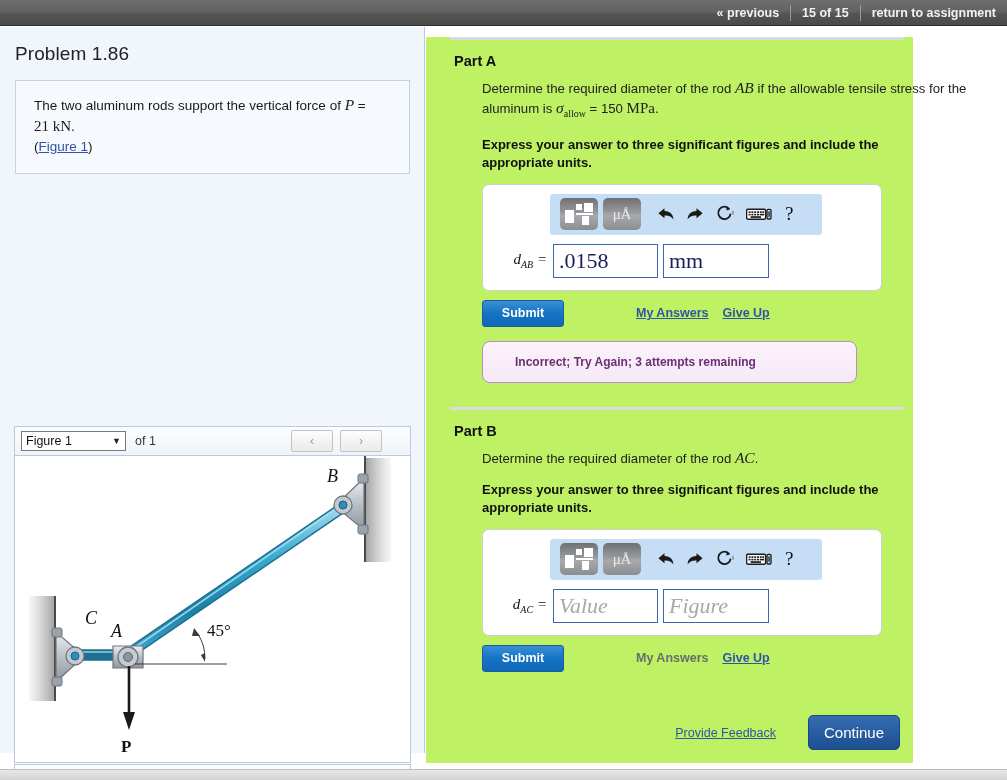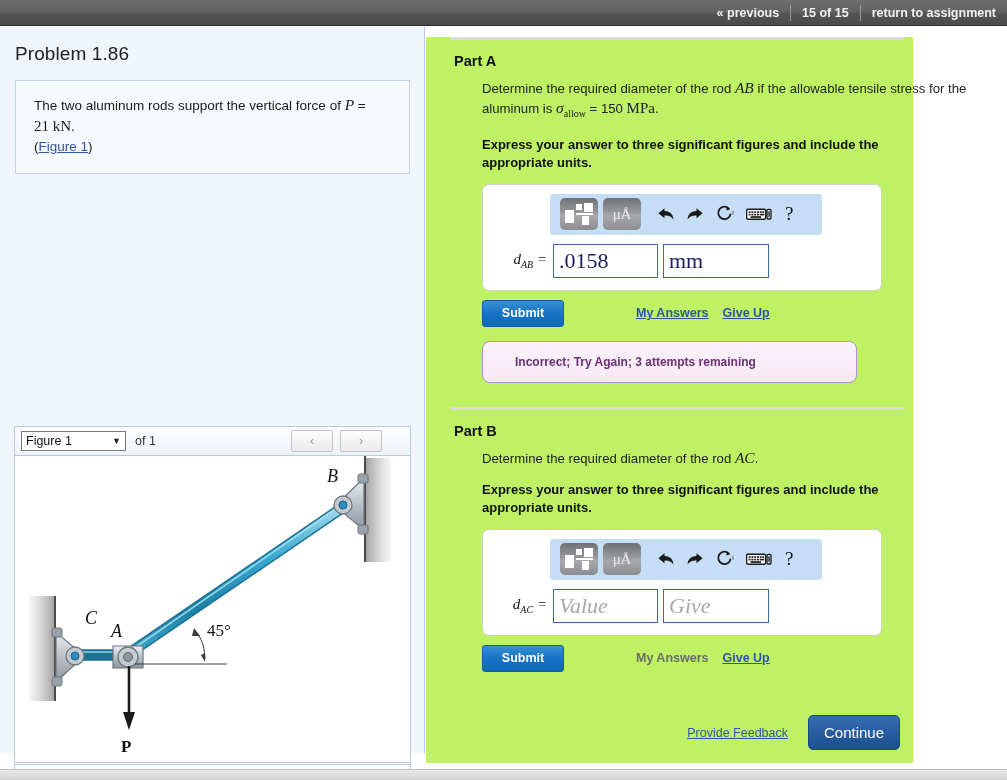--- a/index.html
+++ b/index.html
@@ -152,21 +152,21 @@
     border:1px solid #b78ec9;border-radius:8px;
     background:linear-gradient(to bottom,#fbf2fb,#f6e9f6);
     padding:13px 32px;font-size:12px;font-weight:bold;color:#6b2f74;
   }
 
   .footrow{
     position:absolute;right:13px;top:678px;display:flex;align-items:center;
   }
   .feedlink{color:#2f55a4;font-size:12.5px;text-decoration:underline;cursor:pointer;}
   .continue{
-    margin-left:20px;width:90px;height:33px;border-radius:5px;
+    margin-left:32px;width:90px;height:33px;border-radius:5px;
     border:1px solid #174a84;
     background:linear-gradient(to bottom,#2f69b0,#1e5architecture);
     background:linear-gradient(to bottom,#356cb0,#1d4f92);
     color:#fff;font-size:15px;display:flex;align-items:center;justify-content:center;cursor:pointer;
   }
 </style>
 </head>
 <body>
 
 <div class="page">
@@ -446,21 +446,21 @@
             </svg>
           </span>
           <span class="qmark">?</span>
         </div>
 
         <div class="ansrow">
           <div class="anslabel">
             <span>d</span><sub>AC</sub><span> =</span>
           </div>
           <div class="ansinput v ph">Value</div>
-          <div class="ansinput u ph">Give</div>
+          <div class="ansinput u ph">Figure</div>
         </div>
       </div>
 
       <div class="btnrow">
         <div class="submit">Submit</div>
         <span class="lnk dim myans">My Answers</span>
         <span class="lnk giveup">Give Up</span>
       </div>
     </div>
 

